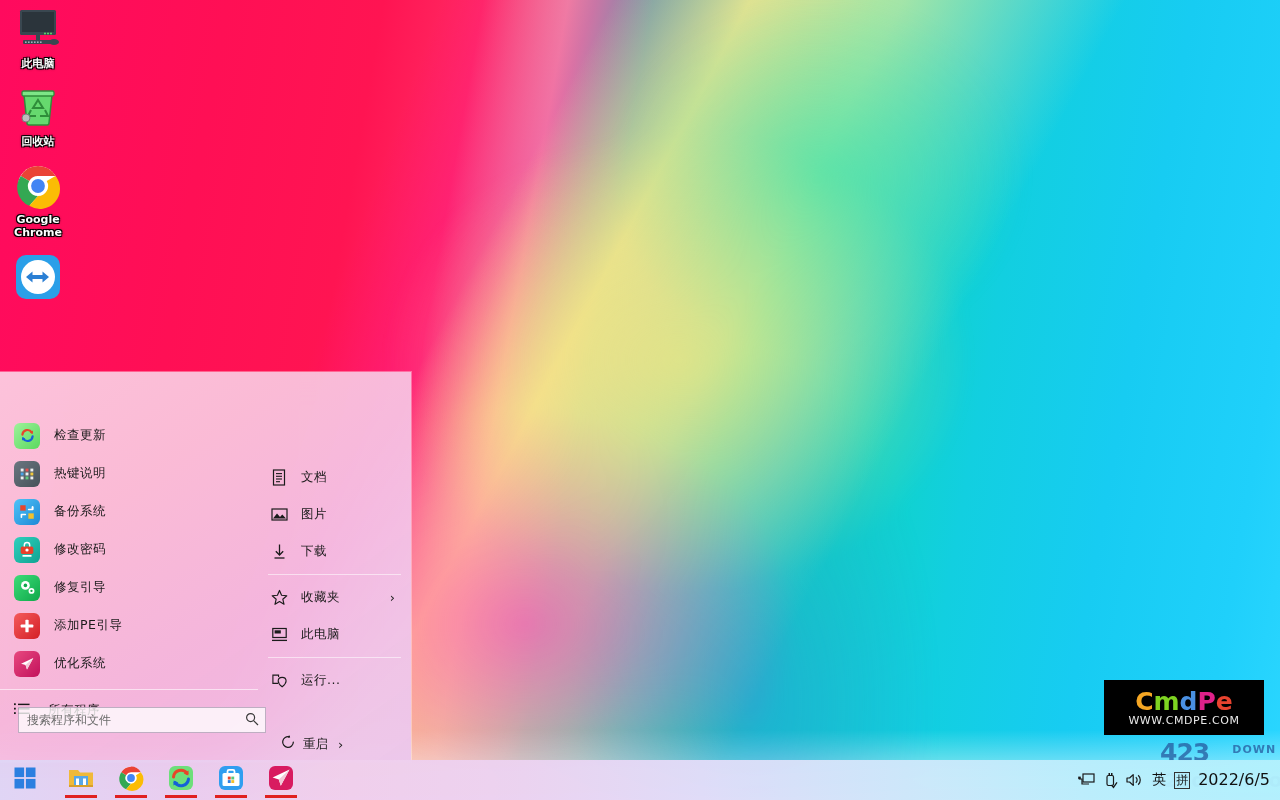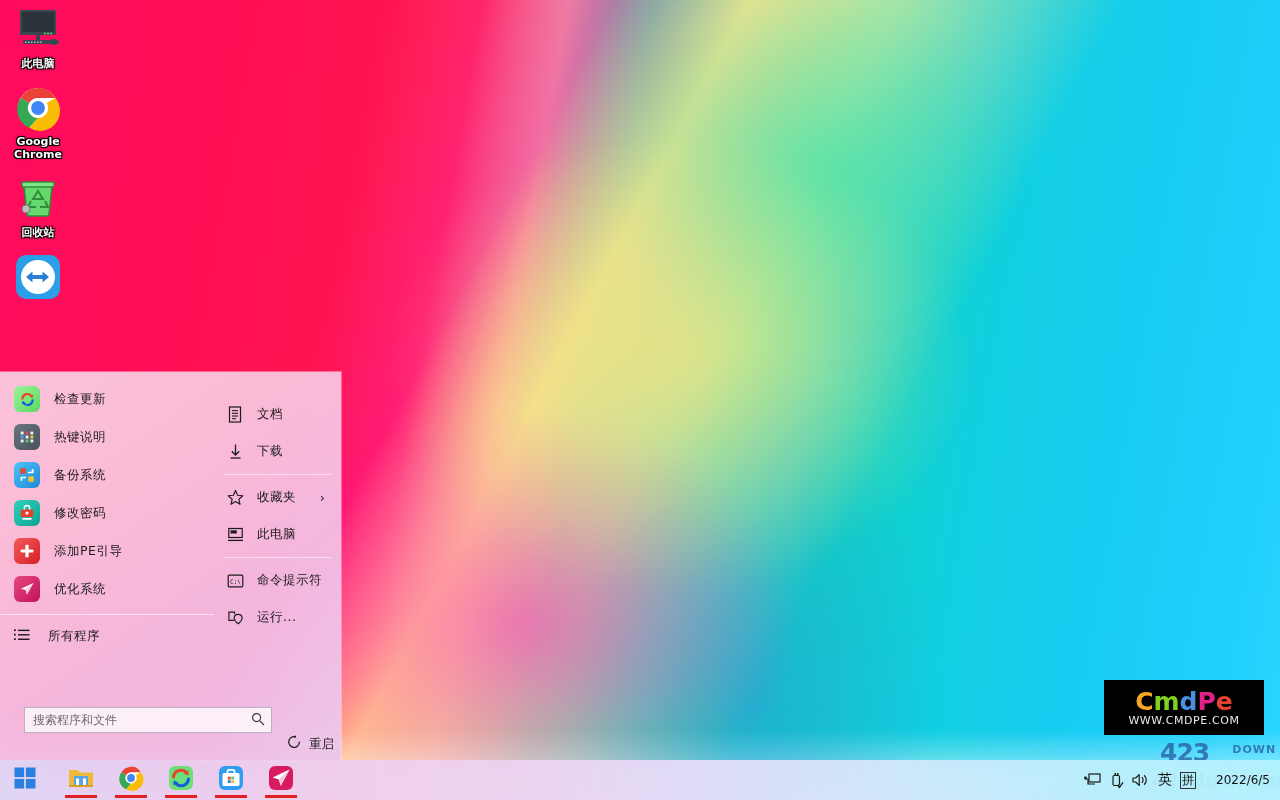--- a/index.html
+++ b/index.html
@@ -65,26 +65,27 @@
   .desk-icon{ width:76px; text-align:center; margin-bottom:12px; position:relative; }
   .desk-icon .glyph{ height:52px; display:flex; align-items:center; justify-content:center; }
   .desk-icon .lbl{
     font-size:11px; color:#fff; line-height:13px; margin-top:1px;
     text-shadow:1px 1px 0 #000,-1px 1px 0 #000,1px -1px 0 #000,-1px -1px 0 #000,0 0 3px #000;
     font-weight:bold;
   }
 
   
   #start-menu{
-    position:absolute; left:0; top:372px; width:341px; height:390px;
+    position:absolute; left:0; top:372px; width:411px; height:390px;
     background:linear-gradient(145deg, rgba(252,214,232,0.90) 0%, rgba(250,206,228,0.90) 30%, rgba(243,200,235,0.90) 62%, rgba(235,200,240,0.92) 100%);
     backdrop-filter:blur(18px);
     box-shadow:0 0 0 1px rgba(255,255,255,.35);
     display:flex;
     overflow:hidden;
+    align-items:center;
   }
   #menu-left{ width:258px; position:relative; padding-top:8px; }
   #menu-right{ width:153px; position:relative; padding-top:8px;margin-top:16px; }
 
   .mi{ display:flex; align-items:center; height:38px; padding-left:14px; cursor:default; }
   .mi .tile{ width:26px; height:26px; border-radius:6px; flex:0 0 26px;
              display:flex; align-items:center; justify-content:center; position:relative; overflow:hidden; }
   .mi .txt{ font-size:12.5px; color:#1b1b1b; margin-left:14px; letter-spacing:.5px; }
 
   .ri{ display:flex; align-items:center; height:37px; padding-left:12px; cursor:default; position:relative; }
@@ -93,21 +94,21 @@
   .ri .chev{ position:absolute; right:16px; font-size:13px; color:#222; }
 
   .sep{ height:1px; background:rgba(255,255,255,.55); margin:4px 10px; }
   .sep-l{ height:1px; background:rgba(255,255,255,.6); margin:6px 0 6px 0; }
 
   #allprog{ display:flex; align-items:center; height:30px; padding-left:14px; cursor:default; }
   #allprog .txt{ font-size:12.5px; color:#1b1b1b; margin-left:18px; letter-spacing:.5px; }
 
   #search-row{ position:absolute; left:0; bottom:8px; width:411px; display:flex; align-items:center; }
   #search-box{
-    margin-left:24px; width:248px; height:26px; background:rgba(255,255,255,.78);
+    margin-left:18px; width:248px; height:26px; background:rgba(255,255,255,.78);
     border:1px solid rgba(140,120,150,.55);
     display:flex; align-items:center; padding:0 6px 0 8px;
   }
   #search-input{
     border:0; outline:0; background:transparent; flex:1;
     font-family:"DejaVu Sans","Liberation Sans",sans-serif; font-size:12px; color:#3a3a3a;
   }
   #search-input::placeholder{ color:#6b6b6b; }
   #restart-btn{ display:flex; align-items:center; margin-left:14px; cursor:default;margin-top:48px; }
   #restart-btn .txt{ font-size:12.5px; color:#1b1b1b; margin-left:7px; }
@@ -126,21 +127,21 @@
       rgba(186,238,252,.97) 86%,
       rgba(178,240,253,.97) 100%);
     display:flex; align-items:center;
   }
   .tb-btn{ width:50px; height:40px; display:flex; align-items:center; justify-content:center; cursor:default; position:relative; }
   .tb-underline{ position:absolute; bottom:2px; left:9px; width:32px; height:3px; background:#e02020; }
   #tray{ margin-left:auto; display:flex; align-items:center; height:40px; padding-right:4px; }
   .tray-ico{ width:24px; height:40px; display:flex; align-items:center; justify-content:center; cursor:default; color:#1a1a1a; }
   #ime-en{ font-size:14px; color:#111; padding:0 6px; cursor:default; }
   #ime-py{ font-size:12px; color:#111; border:1px solid #333; padding:0 1px; margin:0 8px 0 2px; line-height:15px; cursor:default; }
-  #clock{ font-size:12px; color:#111; text-align:right; line-height:14px; padding-right:6px; cursor:default; min-width:72px; }
+  #clock{ font-size:16px; color:#111; text-align:right; line-height:14px; padding-right:6px; cursor:default; min-width:72px; }
 
   
   #cmdpe-logo{
     position:absolute; left:1104px; top:680px; width:160px; height:55px;
     background:#000; display:flex; flex-direction:column; align-items:center; justify-content:center;
   }
   #cmdpe-word{ font-size:25px; font-weight:bold; letter-spacing:0px; line-height:26px;
                font-family:"DejaVu Sans","Liberation Sans",sans-serif; }
   #cmdpe-word span{ display:inline-block; }
   #cmdpe-url{ color:#e9e9e9; font-size:11px; letter-spacing:.6px; margin-top:-1px; }
@@ -184,47 +185,47 @@
         <rect x="23" y="34.4" width="1.6" height="1.6" fill="#9fb0bd"></rect>
           <rect x="26" y="34.4" width="1.6" height="1.6" fill="#9fb0bd"></rect>
         <ellipse cx="40" cy="35" rx="5" ry="3" fill="#3a4750"></ellipse>
       </svg>
     </div>
     <div class="lbl">此电脑</div>
   </div>
 
   <div class="desk-icon">
     <div class="glyph">
+      <svg width="46" height="46" viewBox="0 0 46 46">
+        <path d="M9 10 h28 l-3 28 a2 2 0 0 1 -2 2 h-18 a2 2 0 0 1 -2 -2 z" fill="#66d96e" stroke="#2f8d3a" stroke-width="1.5"></path>
+        <rect x="7" y="6" width="32" height="5" rx="1.5" fill="#7ee687" stroke="#2f8d3a" stroke-width="1.3"></rect>
+        <path d="M23 15 l5 8 h-10 z" fill="none" stroke="#2f8d3a" stroke-width="2"></path>
+        <path d="M16 25 l-3 6 h8" fill="none" stroke="#2f8d3a" stroke-width="2"></path>
+        <path d="M30 25 l3 6 h-8" fill="none" stroke="#2f8d3a" stroke-width="2"></path>
+        <circle cx="11" cy="33" r="4" fill="#bdbdbd" stroke="#7a7a7a" stroke-width="1"></circle>
+      </svg>
+    </div>
+    <div class="lbl">回收站</div>
+  </div>
+
+  <div class="desk-icon">
+    <div class="glyph">
       <svg width="46" height="46" viewBox="0 0 48 48">
         <circle cx="24" cy="24" r="21" fill="#fff"></circle>
         <path d="M24 3 a21 21 0 0 1 18.2 10.5 H24 a10.5 10.5 0 0 0 -9.1 5.25 L6 13.5 A21 21 0 0 1 24 3z" fill="#ea4335"></path>
         <path d="M6 13.5 l8.9 5.25 A10.5 10.5 0 0 0 24 34.5 l-9.1 10.2 A21 21 0 0 1 6 13.5z" fill="#34a853"></path>
         <path d="M42.2 13.5 A21 21 0 0 1 14.9 44.7 L24 34.5 a10.5 10.5 0 0 0 9.1 -15.75 z" fill="#fbbc05"></path>
         <circle cx="24" cy="24" r="9.4" fill="#fff"></circle>
         <circle cx="24" cy="24" r="7.2" fill="#4285f4"></circle>
       </svg>
     </div>
     <div class="lbl">
       <span>Google</span><br>
       <span>Chrome</span>
     </div>
-  </div>
-
-  <div class="desk-icon">
-    <div class="glyph">
-      <svg width="46" height="46" viewBox="0 0 46 46">
-        <path d="M9 10 h28 l-3 28 a2 2 0 0 1 -2 2 h-18 a2 2 0 0 1 -2 -2 z" fill="#66d96e" stroke="#2f8d3a" stroke-width="1.5"></path>
-        <rect x="7" y="6" width="32" height="5" rx="1.5" fill="#7ee687" stroke="#2f8d3a" stroke-width="1.3"></rect>
-        <path d="M23 15 l5 8 h-10 z" fill="none" stroke="#2f8d3a" stroke-width="2"></path>
-        <path d="M16 25 l-3 6 h8" fill="none" stroke="#2f8d3a" stroke-width="2"></path>
-        <path d="M30 25 l3 6 h-8" fill="none" stroke="#2f8d3a" stroke-width="2"></path>
-        <circle cx="11" cy="33" r="4" fill="#bdbdbd" stroke="#7a7a7a" stroke-width="1"></circle>
-      </svg>
-    </div>
-    <div class="lbl">回收站</div>
   </div>
 
   <div class="desk-icon">
     <div class="glyph">
       <svg width="50" height="50" viewBox="0 0 50 50">
         <rect x="3" y="3" width="44" height="44" rx="10" fill="#2a9fe8"></rect>
         <circle cx="25" cy="25" r="17" fill="#fff"></circle>
         <path d="M13 25 l6.5 -5.5 v3.6 h10 v-3.6 l6.5 5.5 l-6.5 5.5 v-3.6 h-10 v3.6 z" fill="#2a7fd4"></path>
       </svg>
     </div>
@@ -283,20 +284,33 @@
         <svg width="18" height="18" viewBox="0 0 20 20">
           <rect x="3" y="6" width="14" height="8.5" rx="2" fill="#e8402a"></rect>
           <path d="M7 6 V4.6 a3 3 0 0 1 6 0 V6" fill="none" stroke="#fff" stroke-width="1.6"></path>
           <circle cx="10" cy="10" r="1.8" fill="#fff"></circle>
           <rect x="5" y="15.5" width="10" height="2" fill="#fff"></rect>
         </svg>
       </div>
       <div class="txt">修改密码</div>
     </div>
 
+    <div class="mi">
+      <div class="tile" style="background:linear-gradient(135deg,#3ddc78,#0fa84a)">
+        <svg width="19" height="19" viewBox="0 0 20 20">
+          <g fill="#fff">
+            <circle cx="7.8" cy="7.8" r="4.6"></circle>
+            <circle cx="14.2" cy="13.6" r="3.1"></circle>
+          </g>
+          <circle cx="7.8" cy="7.8" r="1.9" fill="#0fa84a"></circle>
+          <circle cx="14.2" cy="13.6" r="1.2" fill="#0fa84a"></circle>
+        </svg>
+      </div>
+      <div class="txt">修复引导</div>
+    </div>
 
 
     <div class="mi">
       <div class="tile" style="background:linear-gradient(135deg,#f45b5b,#d41f26)">
         <svg width="18" height="18" viewBox="0 0 20 20">
           <rect x="8.2" y="3" width="3.6" height="14" rx="1" fill="#fff"></rect>
           <rect x="3" y="8.2" width="14" height="3.6" rx="1" fill="#fff"></rect>
         </svg>
       </div>
       <div class="txt">添加PE引导</div>
@@ -337,20 +351,29 @@
           <rect x="1.5" y="1" width="11" height="15" fill="none" stroke="#1b1b1b" stroke-width="1.2"></rect>
           <line x1="4" y1="4.6" x2="10" y2="4.6" stroke="#1b1b1b" stroke-width="1.1"></line>
           <line x1="4" y1="7.3" x2="10" y2="7.3" stroke="#1b1b1b" stroke-width="1.1"></line>
           <line x1="4" y1="10" x2="10" y2="10" stroke="#1b1b1b" stroke-width="1.1"></line>
           <line x1="4" y1="12.7" x2="8" y2="12.7" stroke="#1b1b1b" stroke-width="1.1"></line>
         </svg>
       </span>
       <span class="txt">文档</span>
     </div>
 
+    <div class="ri">
+      <span class="ico">
+        <svg width="17" height="15" viewBox="0 0 17 15">
+          <rect x="1" y="2" width="15" height="11" fill="none" stroke="#1b1b1b" stroke-width="1.2"></rect>
+          <path d="M2 11.6 L6 6.4 L9 10 L11.3 7.6 L15 11.6 Z" fill="#1b1b1b"></path>
+        </svg>
+      </span>
+      <span class="txt">图片</span>
+    </div>
 
     <div class="ri">
       <span class="ico">
         <svg width="15" height="17" viewBox="0 0 15 17">
           <line x1="7.5" y1="1.5" x2="7.5" y2="11.5" stroke="#1b1b1b" stroke-width="1.3"></line>
           <path d="M3.8 8.3 L7.5 12 L11.2 8.3" fill="none" stroke="#1b1b1b" stroke-width="1.3"></path>
           <line x1="2.5" y1="15" x2="12.5" y2="15" stroke="#1b1b1b" stroke-width="1.3"></line>
         </svg>
       </span>
       <span class="txt">下载</span>
@@ -375,29 +398,20 @@
           <rect x="3.6" y="3.3" width="6.2" height="3.2" fill="#1b1b1b"></rect>
           <line x1="1" y1="13.4" x2="16" y2="13.4" stroke="#1b1b1b" stroke-width="1.3"></line>
         </svg>
       </span>
       <span class="txt">此电脑</span>
     </div>
 
     <div class="sep"></div>
 
 
-    <div class="ri">
-      <span class="ico">
-        <svg width="17" height="14" viewBox="0 0 17 14">
-          <rect x="1.2" y="1.2" width="14.6" height="11.6" rx="1" fill="none" stroke="#1b1b1b" stroke-width="1.2"></rect>
-          <text x="8.5" y="9.6" font-size="6.2" text-anchor="middle" fill="#1b1b1b" font-family="monospace">C:\</text>
-        </svg>
-      </span>
-      <span class="txt">命令提示符</span>
-    </div>
 
     <div class="ri">
       <span class="ico">
         <svg width="17" height="16" viewBox="0 0 18 17">
           <path d="M2 4.2 V2.2 h6 v2" fill="none" stroke="#1b1b1b" stroke-width="1.2"></path>
           <path d="M2 4.2 V11 h5.5" fill="none" stroke="#1b1b1b" stroke-width="1.2"></path>
           <path d="M11.8 4.6 c2.6 0 4.2 1.8 4.2 4 0 2.6 -2.2 4.6 -4.2 6 -2 -1.4 -4.2 -3.4 -4.2 -6 0 -2.2 1.6 -4 4.2 -4z" fill="none" stroke="#1b1b1b" stroke-width="1.2"></path>
         </svg>
       </span>
       <span class="txt">运行...</span>

